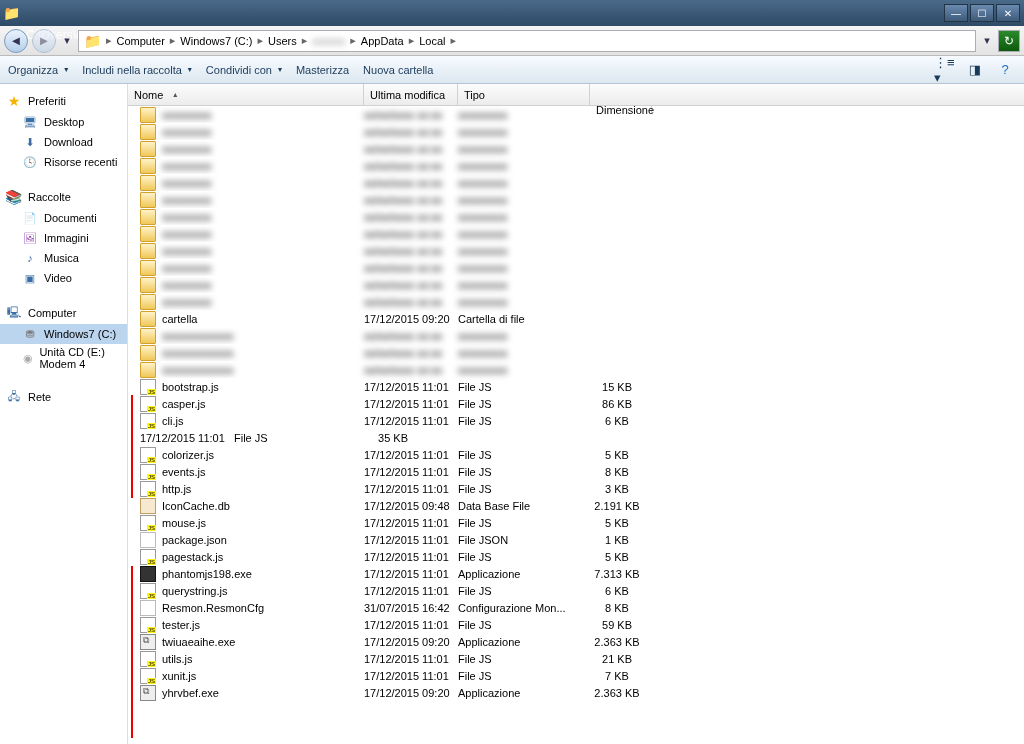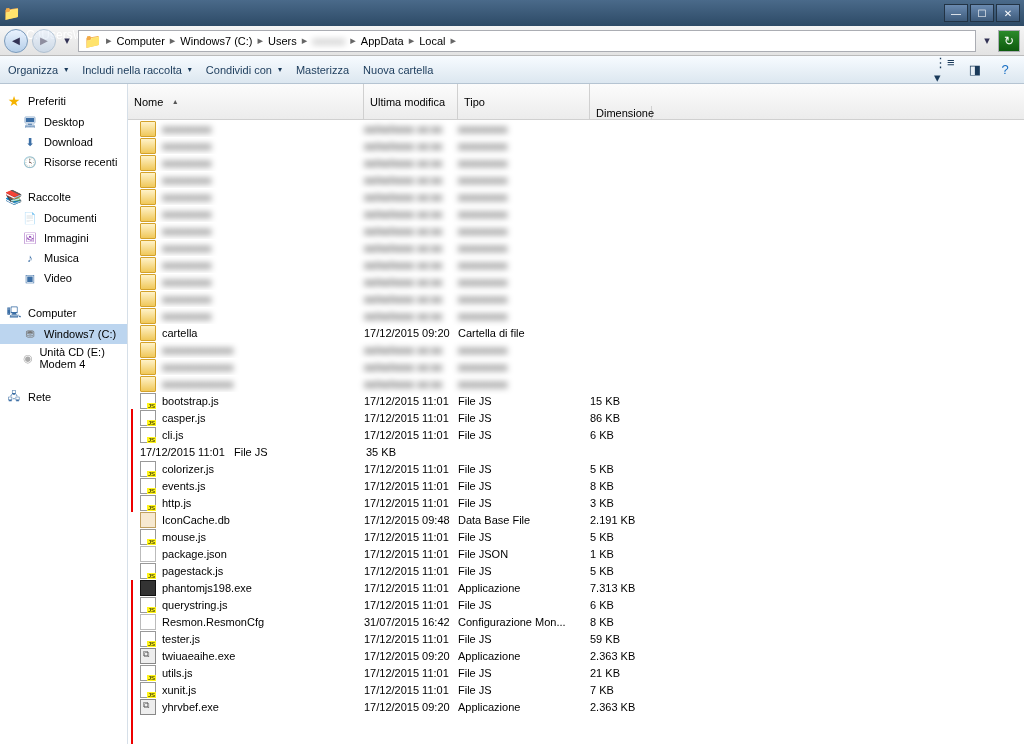--- a/index.html
+++ b/index.html
@@ -47,35 +47,35 @@
 .ic-img { color:#8a3bb0; }
 .ic-mus { color:#3b6ea5; }
 .ic-vid { color:#3b6ea5; }
 .ic-comp { color:#3b6ea5; }
 .ic-drive { color:#777; }
 .ic-cd { color:#aaa; }
 .ic-net { color:#3b6ea5; }
 
 
 .content { flex:1; display:flex; flex-direction:column; }
-.colheaders { height: 36px; background: linear-gradient(#fcfcfc,#ececec); border-bottom:1px solid #d0d0d0; display:flex; }
+.colheaders { height: 22px; background: linear-gradient(#fcfcfc,#ececec); border-bottom:1px solid #d0d0d0; display:flex; }
 .colheaders .col { border-right:1px solid #d0d0d0; padding: 4px 6px; display:flex; align-items:center; gap:6px; color:#000;}
 .col-name { width: 236px; }
 .col-mod { width: 94px; }
 .col-type { width: 132px; }
 .col-size { width: 62px; margin-top: 22px; }
 .sort-asc::after { content:"▴"; font-size:8px; color:#555; margin-left:4px; }
 
 .filelist { flex:1; overflow:auto; position:relative; }
 .row { display:flex; align-items:center; height:17px; padding-left:12px; }
 .row .cell { overflow:hidden; white-space:nowrap; }
 .row .c-name { width: 224px; display:flex; align-items:center; gap:6px; }
 .row .c-mod { width: 94px; color:#000; }
 .row .c-type { width: 132px; color:#000; }
-.row .c-size { width: 62px; text-align:left; padding-right:8px; color:#000; }
+.row .c-size { width: 62px; text-align:center; padding-right:8px; color:#000; }
 .blur { filter: blur(3px); }
 .blur-light { filter: blur(3px); opacity:0.5; }
 
 .fic { width:16px; height:16px; display:inline-block; }
 .fic-folder { background: linear-gradient(#fff2c7,#f0c85a); border:1px solid #d4a22a; border-radius:1px; }
 .fic-js { background:#fff; border:1px solid #999; position:relative; }
 .fic-js::after { content:"JS"; position:absolute; bottom:-1px; right:-1px; font-size:6px; background:#fff41a; color:#000; padding:0 1px;}
 .fic-exe { background:#eee; border:1px solid #888; position:relative; }
 .fic-exe::after { content:"⧉"; position:absolute; top:0; left:2px; font-size:9px; color:#555; }
 .fic-db { background:#f7e9d0; border:1px solid #c0a060; }

